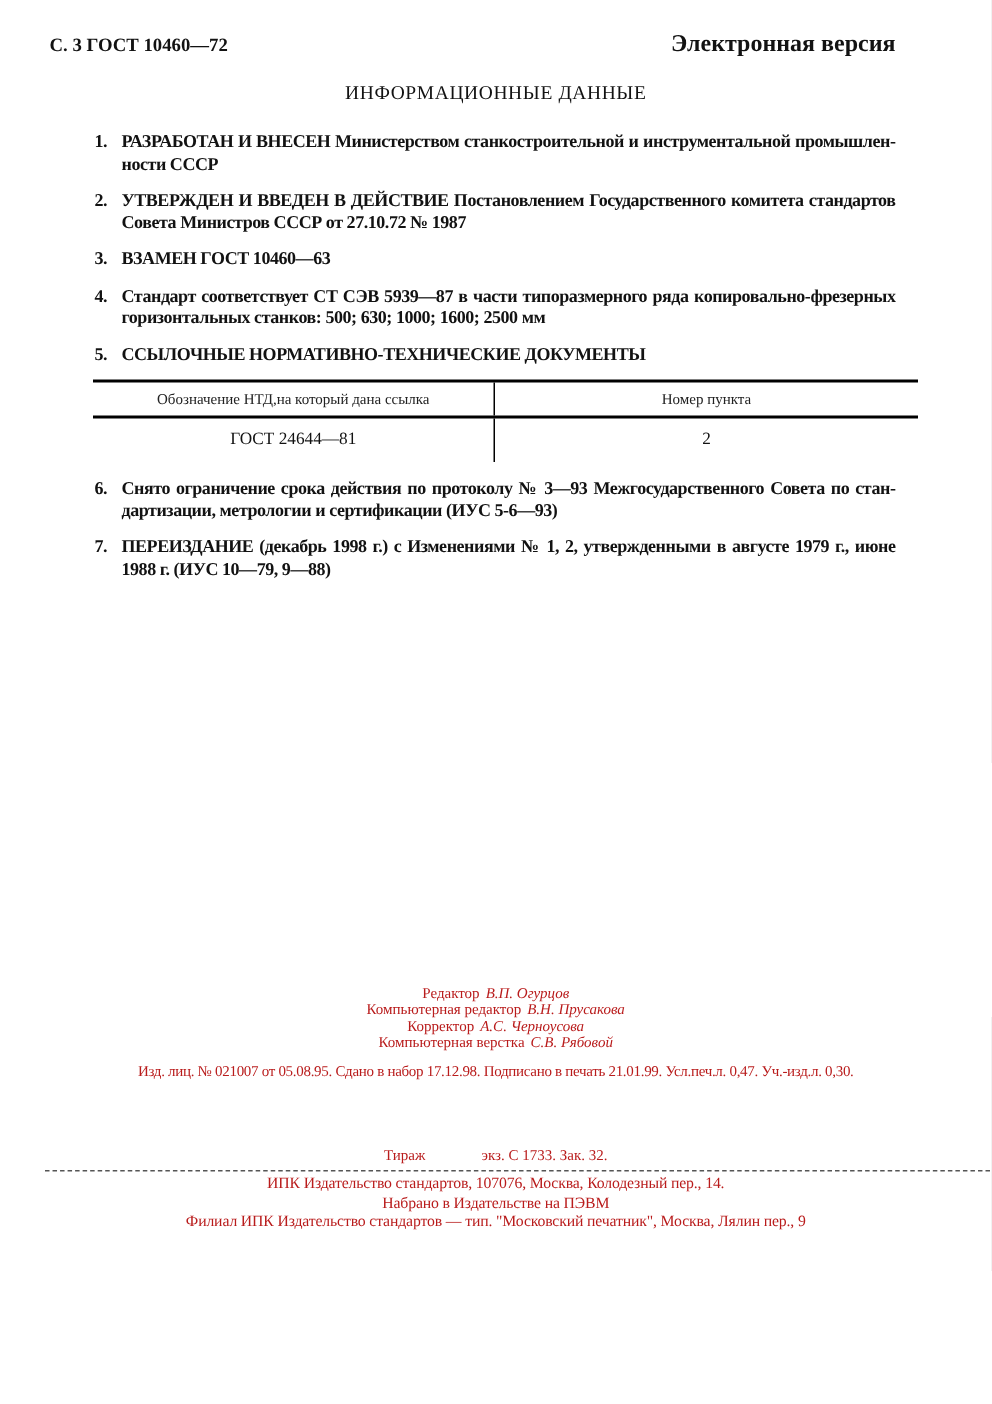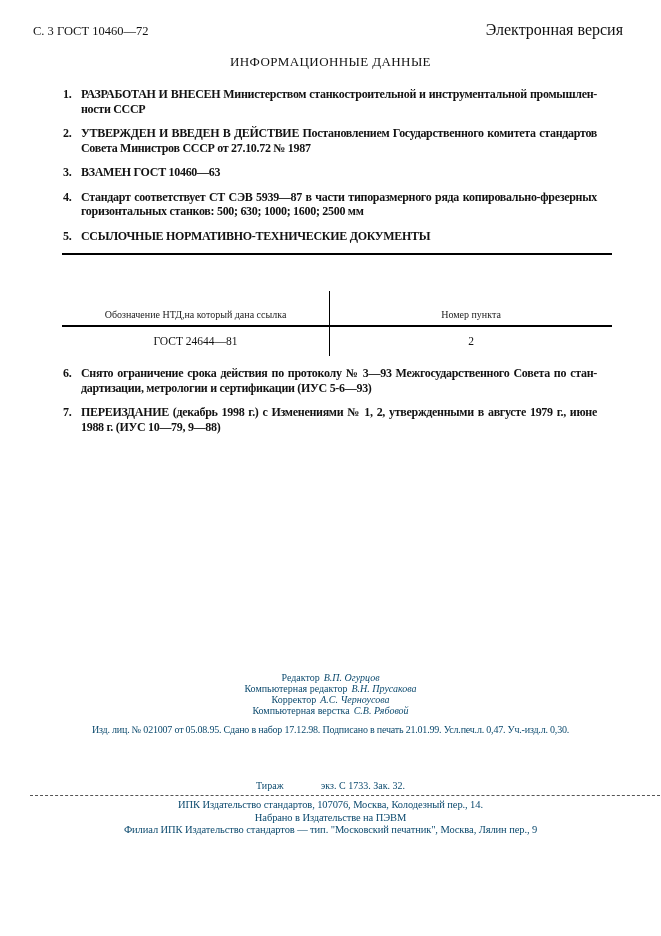--- a/index.html
+++ b/index.html
@@ -7,22 +7,22 @@
   body { font-family: "Liberation Serif", "DejaVu Serif", serif; color: #121212; }
   .page {
     position: relative;
     width: 661px; height: 936px;
     margin: 0 auto;
     background: #ffffff;
     overflow: hidden;
   }
   .head {
     display: flex; justify-content: space-between; align-items: baseline;
-    margin: 21px 38px 0 33px;
-    font-weight: normal; font-size: 12.5px;
+    margin: 21px 64px 0 33px;
+    font-weight: bold; font-size: 12.5px;
   }
   .head .right { font-size: 16px; }
   .doc-title {
     margin-top: 15px;
     text-align: center;
     font-weight: normal; font-size: 13px; letter-spacing: 0.4px;
   }
   .items { margin: 17px 64px 0 33px; }
   .item {
     display: flex;
@@ -39,26 +39,26 @@
     margin: 8px 0 10px 29px;
     width: 550px;
     border-top: 2px solid #000;
     font-weight: normal; letter-spacing: 0;
   }
   .ref-table .tr { display: flex; }
   .ref-table .thead { border-bottom: 2px solid #000; }
   .ref-table .td { text-align: center; }
   .ref-table .c1 { width: 268px; border-right: 1px solid #000; }
   .ref-table .c2 { flex: 1; }
-  .ref-table .thead .td { font-size: 10px; padding: 18px 4px 5px; color: #222; margin-top: 36px; }
+  .ref-table .thead .td { font-size: 10px; padding: 6px 4px 5px; color: #222; }
   .ref-table .tbody .td { font-size: 11.5px; padding: 8px 4px 9px; }
   
   .colophon {
-    position: absolute; top: 672px; left: 33px; right: 33px;
-    text-align: center; color: #0c4a6e;
+    position: absolute; top: 657px; left: 33px; right: 33px;
+    text-align: center; color: #b91c1c;
   }
   .credit { font-size: 10px; line-height: 11px; white-space: nowrap; }
   .credit .name { font-style: italic; margin-left: 4px; }
   .imprint1 {
     margin-top: 8px;
     font-size: 10px; line-height: 12px; letter-spacing: -0.2px;
     white-space: nowrap;
   }
   .imprint2 { font-size: 10px; line-height: 12px; white-space: pre; margin-top: 44px; }
   .dash-rule {

